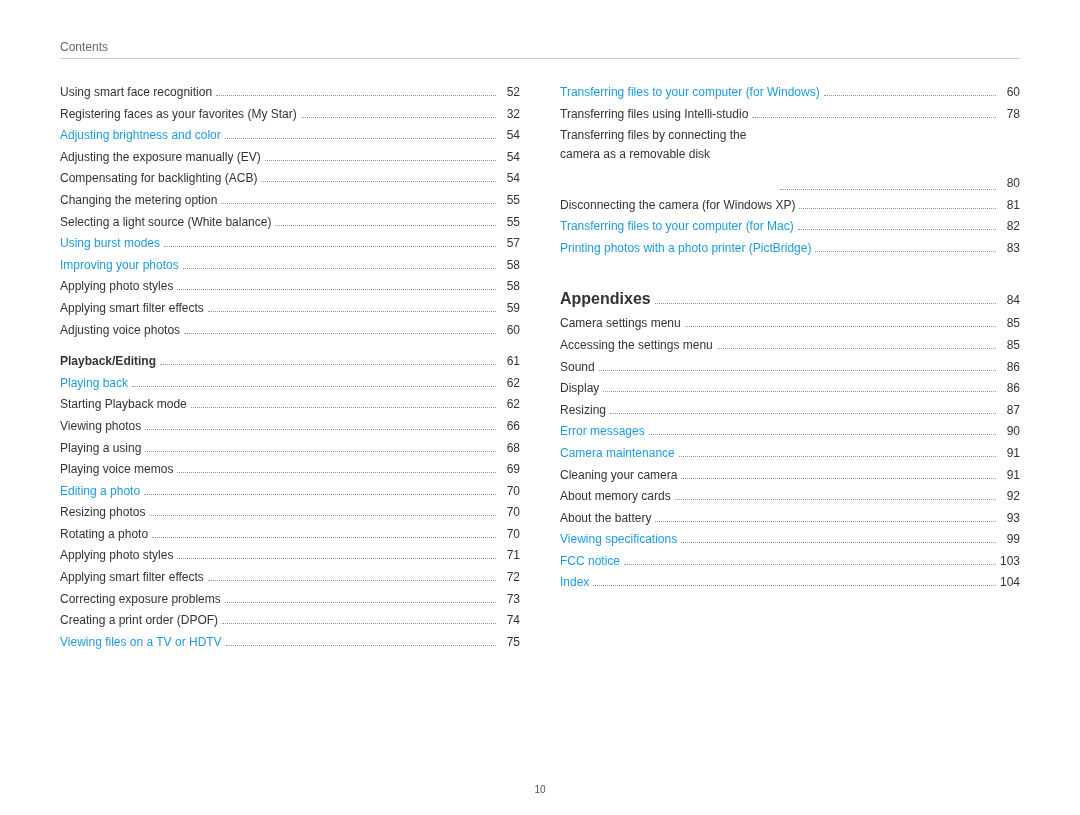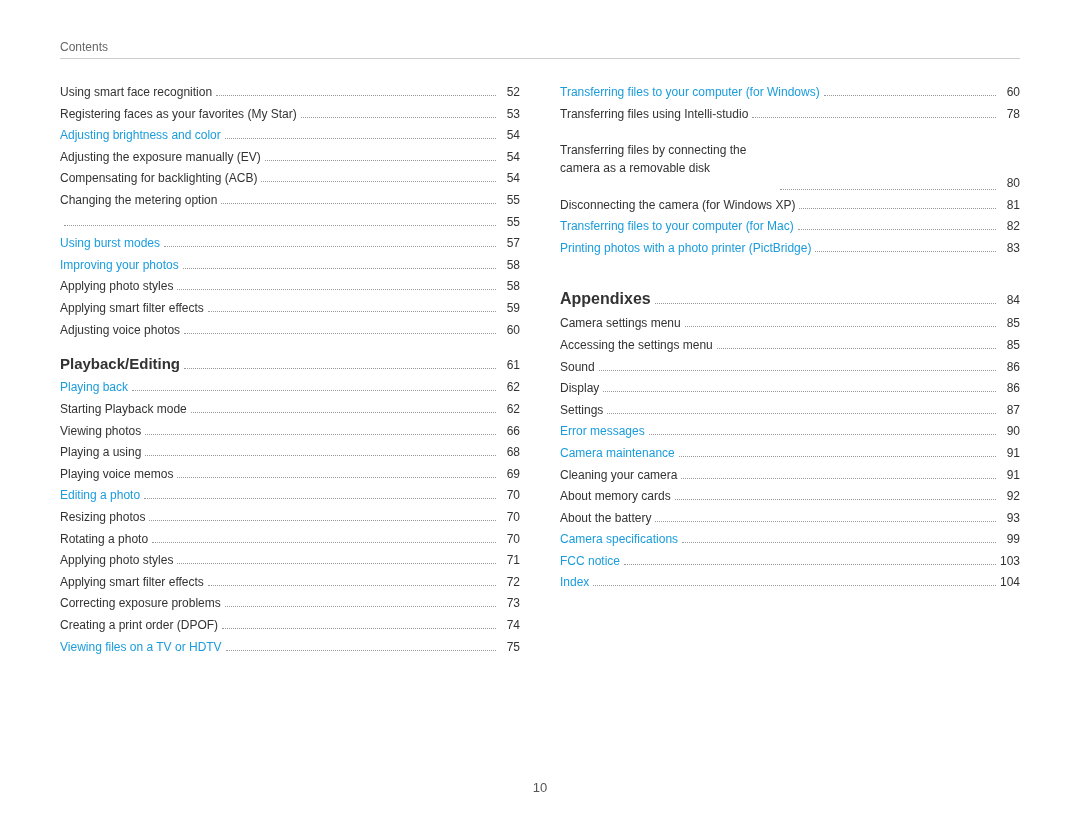--- a/index.html
+++ b/index.html
@@ -61,30 +61,30 @@
       text-align: right;
     }
     .spacer {
       height: 10px;
     }
     .page-number {
       position: absolute;
       bottom: 20px;
       left: 50%;
       transform: translateX(-50%);
-      font-size: 13px;
+      font-size: 10px;
       color: #555;
     }
     .multiline-label {
       white-space: normal;
       flex: 1;
     }
     .toc-item-multiline {
       display: flex;
-      align-items: center;
+      align-items: flex-start;
       margin-bottom: 3px;
       line-height: 1.55;
     }
     .toc-item-multiline .toc-dots {
       align-self: flex-end;
     }
     .toc-item-multiline .toc-num {
       align-self: flex-end;
       margin-top: 48px;
     }
@@ -101,21 +101,21 @@
 
     <div class="col" id="left-col-container">
     <div class="toc-item">
           <span class="toc-label">Using smart face recognition</span>
           <span class="toc-dots"></span>
           <span class="toc-num">52</span>
         </div>
         <div class="toc-item">
           <span class="toc-label">Registering faces as your favorites (My Star)</span>
           <span class="toc-dots"></span>
-          <span class="toc-num">53</span>
+          <span class="toc-num">32</span>
         </div>
         <div class="toc-item">
           <span class="toc-label blue">Adjusting brightness and color</span>
           <span class="toc-dots"></span>
           <span class="toc-num">54</span>
         </div>
         <div class="toc-item">
           <span class="toc-label">Adjusting the exposure manually (EV)</span>
           <span class="toc-dots"></span>
           <span class="toc-num">54</span>
@@ -124,20 +124,21 @@
           <span class="toc-label">Compensating for backlighting (ACB)</span>
           <span class="toc-dots"></span>
           <span class="toc-num">54</span>
         </div>
         <div class="toc-item">
           <span class="toc-label">Changing the metering option</span>
           <span class="toc-dots"></span>
           <span class="toc-num">55</span>
         </div>
         <div class="toc-item">
+          <span class="toc-label">Selecting a light source (White balance)</span>
           <span class="toc-dots"></span>
           <span class="toc-num">55</span>
         </div>
         <div class="toc-item">
           <span class="toc-label blue">Using burst modes</span>
           <span class="toc-dots"></span>
           <span class="toc-num">57</span>
         </div>
         <div class="toc-item">
           <span class="toc-label blue">Improving your photos</span>
@@ -154,21 +155,21 @@
           <span class="toc-dots"></span>
           <span class="toc-num">59</span>
         </div>
         <div class="toc-item">
           <span class="toc-label">Adjusting voice photos</span>
           <span class="toc-dots"></span>
           <span class="toc-num">60</span>
         </div>
         <div class="spacer"></div>
         <div class="toc-item">
-          <span style="font-size: 15px; font-weight: bold; color: rgb(51, 51, 51);">Playback/Editing</span>
+          <span style="font-size: 12px; font-weight: bold; color: rgb(51, 51, 51);">Playback/Editing</span>
           <span class="toc-dots"></span>
           <span class="toc-num">61</span>
         </div>
         <div class="toc-item">
           <span class="toc-label blue">Playing back</span>
           <span class="toc-dots"></span>
           <span class="toc-num">62</span>
         </div>
         <div class="toc-item">
           <span class="toc-label">Starting Playback mode</span>
@@ -283,21 +284,21 @@
           <span class="toc-label">Sound</span>
           <span class="toc-dots"></span>
           <span class="toc-num">86</span>
         </div>
         <div class="toc-item">
           <span class="toc-label">Display</span>
           <span class="toc-dots"></span>
           <span class="toc-num">86</span>
         </div>
         <div class="toc-item">
-          <span class="toc-label">Settings</span>
+          <span class="toc-label">Resizing</span>
           <span class="toc-dots"></span>
           <span class="toc-num">87</span>
         </div>
         <div class="toc-item">
           <span class="toc-label blue">Error messages</span>
           <span class="toc-dots"></span>
           <span class="toc-num">90</span>
         </div>
         <div class="toc-item">
           <span class="toc-label blue">Camera maintenance</span>
@@ -313,21 +314,21 @@
           <span class="toc-label">About memory cards</span>
           <span class="toc-dots"></span>
           <span class="toc-num">92</span>
         </div>
         <div class="toc-item">
           <span class="toc-label">About the battery</span>
           <span class="toc-dots"></span>
           <span class="toc-num">93</span>
         </div>
         <div class="toc-item">
-          <span class="toc-label blue">Camera specifications</span>
+          <span class="toc-label blue">Viewing specifications</span>
           <span class="toc-dots"></span>
           <span class="toc-num">99</span>
         </div>
         <div class="toc-item">
           <span class="toc-label blue">FCC notice</span>
           <span class="toc-dots"></span>
           <span class="toc-num">103</span>
         </div>
         <div class="toc-item">
           <span class="toc-label blue">Index</span>

